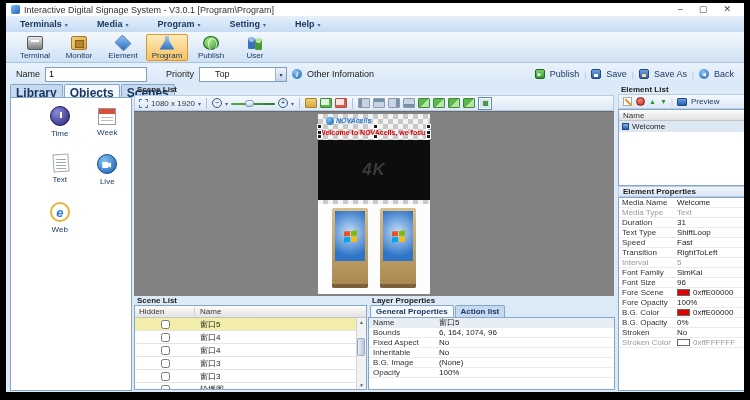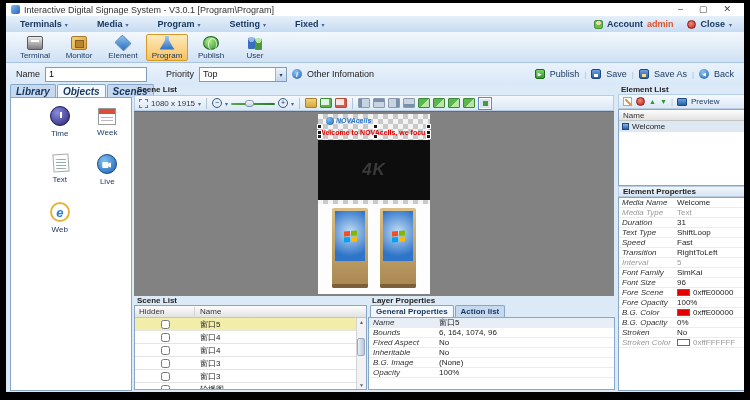--- a/index.html
+++ b/index.html
@@ -38,36 +38,36 @@
   .bi-publish{border-radius:50%;background:radial-gradient(circle at 38% 32%,#aef08a,#2e8f2e);border:1px solid #1f6a1f;}
   .bi-publish::after{content:"";position:absolute;left:4px;top:1px;width:7px;height:11px;border-radius:50%;border:1px solid rgba(255,255,255,.7);}
   .bi-user::before{content:"";position:absolute;left:1px;top:1px;width:7px;height:12px;background:radial-gradient(circle at 50% 18%,#9ab8e8 28%,#3a6fc0 30%);border-radius:3px 3px 1px 1px;}
   .bi-user::after{content:"";position:absolute;right:1px;top:2px;width:7px;height:12px;background:radial-gradient(circle at 50% 18%,#b8e8a0 28%,#4a9a3a 30%);border-radius:3px 3px 1px 1px;}
 
   
   .formrow{position:absolute;top:60px;left:0;right:0;height:22px;background:linear-gradient(#e9f2fb,#d9e8f8);display:flex;align-items:center;font-size:9px;color:#222;padding:0 10px;gap:5px;}
   .inp{background:#fff;border:1px solid #7f9db9;height:15px;font-size:9px;padding:0 3px;width:102px;}
   .lbl-pri{margin-left:14px;}
   .select{width:88px;height:15px;background:#fff;border:1px solid #7f9db9;display:flex;align-items:center;}
-  .sel-val{flex:1;padding-left:3px;}
+  .sel-val{flex:1;padding-left:15px;}
   .sel-btn{width:11px;height:100%;background:linear-gradient(#eef4fb,#c2d6ee);border-left:1px solid #9ab4cc;display:flex;align-items:center;justify-content:center;font-size:6px;color:#345;}
   .mini{width:10px;height:10px;display:inline-flex;align-items:center;justify-content:center;flex:none;}
   .mi-info{border-radius:50%;background:radial-gradient(circle at 40% 32%,#8ec4f0,#1a5fb0);color:#fff;font-size:7px;font-weight:bold;font-style:italic;}
   .fa-group{margin-left:auto;display:flex;align-items:center;gap:5px;color:#16355e;}
   .fa-sep{color:#a8c0d8;font-size:8px;}
   .mi-publish{border-radius:2px;background:linear-gradient(#7ed26a,#2e9a2e);border:1px solid #1f6a1f;color:#fff;font-size:5px;}
   .mi-save{border-radius:2px;background:linear-gradient(#6da0e0,#2a5fa8);border:1px solid #1a4a8a;position:relative;}
   .mi-save::after{content:"";position:absolute;left:2px;right:2px;bottom:1px;height:3px;background:#fff;}
   .mi-saveas{border-radius:2px;background:linear-gradient(#6da0e0,#2a5fa8);border:1px solid #1a4a8a;position:relative;}
   .mi-saveas::after{content:"";position:absolute;left:2px;right:2px;bottom:1px;height:3px;background:#ffd98a;}
   .mi-back{border-radius:50%;background:radial-gradient(circle at 40% 32%,#8ec4f0,#1a5fb0);color:#fff;font-size:5px;}
 
   
   #lib{position:absolute;left:4px;top:81px;width:122px;height:307px;}
-  .tabs{display:flex;height:13px;font-size:10px;font-weight:bold;color:#16355e;font-style:italic;}
+  .tabs{display:flex;height:13px;font-size:12px;font-weight:bold;color:#16355e;}
   .tab{padding:1px 5px 0;background:#c6d9ef;border:1px solid #86a7c8;border-bottom:none;border-radius:2px 2px 0 0;margin-right:1px;}
   .tab.active{background:#f4f9fe;}
   .lib-body{position:absolute;top:13px;bottom:0;left:0;right:0;background:#fff;border:1px solid #86a7c8;display:grid;grid-template-columns:1fr 1fr;align-content:start;padding-top:8px;row-gap:16px;padding-left:25px;}
   .obj{display:flex;flex-direction:column;align-items:center;gap:3px;font-size:8px;color:#16355e;}
   .oi{width:20px;height:20px;position:relative;}
   .oi-time{border-radius:50%;background:radial-gradient(circle at 35% 32%,#8a8ae0,#24246e);border:1px solid #16164e;}
   .oi-time::after{content:"";position:absolute;left:9px;top:5px;width:2px;height:6px;background:#fff;}
   .oi-date,.oi-week{width:18px;height:17px;background:#fff;border:1px solid #999;margin-top:2px;}
   .oi-date::before,.oi-week::before{content:"";position:absolute;left:0;right:0;top:0;height:5px;background:#d94f3a;}
   .oi-date-num{position:absolute;left:0;right:0;top:6px;text-align:center;font-size:7px;color:#333;}
@@ -135,21 +135,21 @@
   .sl-row input{width:9px;height:9px;}
   .sl-scroll{position:absolute;right:0;top:12px;bottom:0;width:10px;background:#f2f2f2;border-left:1px solid #d4d4d4;display:flex;flex-direction:column;align-items:center;justify-content:space-between;font-size:5px;color:#567;padding:1px 0;}
   .sl-thumb{position:absolute;right:1px;top:20px;width:8px;height:18px;background:linear-gradient(90deg,#e8eef6,#b8c8dc);border:1px solid #98aac0;border-radius:2px;}
 
   
   .lp-title{position:absolute;left:366px;top:293px;font-size:8px;font-weight:bold;color:#222;}
   .lp-tabs{position:absolute;left:364px;top:302px;display:flex;height:13px;font-size:8px;font-weight:bold;color:#16355e;}
   .lp-table{position:absolute;left:362px;top:314px;width:247px;height:73px;background:#fff;border:1px solid #86a7c8;font-size:8px;overflow:hidden;}
   .p-row{display:flex;height:10px;align-items:center;border-bottom:1px solid #ececec;color:#222;}
   .p-row.hl{background:#e8eef6;}
-  .p-row .l{width:70px;padding-left:4px;color:#333;flex:none;white-space:nowrap;overflow:hidden;font-style:italic;}
+  .p-row .l{width:70px;padding-left:4px;color:#333;flex:none;white-space:nowrap;overflow:hidden;}
   .p-row .v{flex:1;display:flex;align-items:center;gap:3px;white-space:nowrap;overflow:hidden;}
   .sw{width:13px;height:7px;border:1px solid #666;flex:none;}
 
   
   .el-title{position:absolute;left:615px;top:82px;font-size:8px;font-weight:bold;color:#222;}
   .el-toolbar{position:absolute;left:612px;top:91px;width:127px;height:15px;background:linear-gradient(#f5f9fd,#dce8f6);border:1px solid #b8cde4;display:flex;align-items:center;gap:4px;padding:0 4px;font-size:8px;color:#16355e;}
   .mi-edit{background:#fff;border:1px solid #aaa;position:relative;width:9px;height:9px;}
   .mi-edit::after{content:"";position:absolute;left:1px;top:1px;width:7px;height:7px;background:linear-gradient(45deg,transparent 40%,#e89a3a 40%,#e89a3a 60%,transparent 60%);}
   .mi-del{width:9px;height:9px;border-radius:50%;background:radial-gradient(circle at 40% 32%,#f08a7a,#c0251a);border:1px solid #8a1a12;}
   .arrow-up{color:#2e9a2e;font-size:7px;}
@@ -191,31 +191,23 @@
       </span>
     <span class="menu-item">
         <span>Program</span>
         <span class="dd">▾</span>
       </span>
     <span class="menu-item">
         <span>Setting</span>
         <span class="dd">▾</span>
       </span>
     <span class="menu-item">
-        <span>Fixed</span>
+        <span>Help</span>
         <span class="dd">▾</span>
       </span>
-    <span class="menubar-right">
-      <span class="acct-icon"></span>
-      <span>Account</span>
-      <span class="admin">admin</span>
-      <span class="close-icon"></span>
-      <span>Close</span>
-      <span class="dd">▾</span>
-    </span>
   </div>
 
   <div class="toolbar">
     <div class="tb-btn">
         <span class="bi bi-terminal"></span>
         <span class="tb-label">Terminal</span>
       </div>
     <div class="tb-btn">
         <span class="bi bi-monitor"></span>
         <span class="tb-label">Monitor</span>
@@ -289,21 +281,21 @@
       <div class="obj">
           <span class="oi oi-web">e</span>
           <span>Web</span>
         </div>
     </div>
   </div>
 
   <div class="scene-title">Scene List</div>
   <div class="canvas-toolbar">
     <span class="ci ci-res"></span>
-    <span>1080 x 1915</span>
+    <span>1080 x 1920</span>
     <span class="dd">▾</span>
     <span class="ci ci-sep"></span>
     <span class="ci ci-mag">−</span>
     <span class="dd">▾</span>
     <span class="ci ci-slider">
         <i></i>
       </span>
     <span class="ci ci-mag">+</span>
     <span class="dd">▾</span>
     <span class="ci ci-sep"></span>

